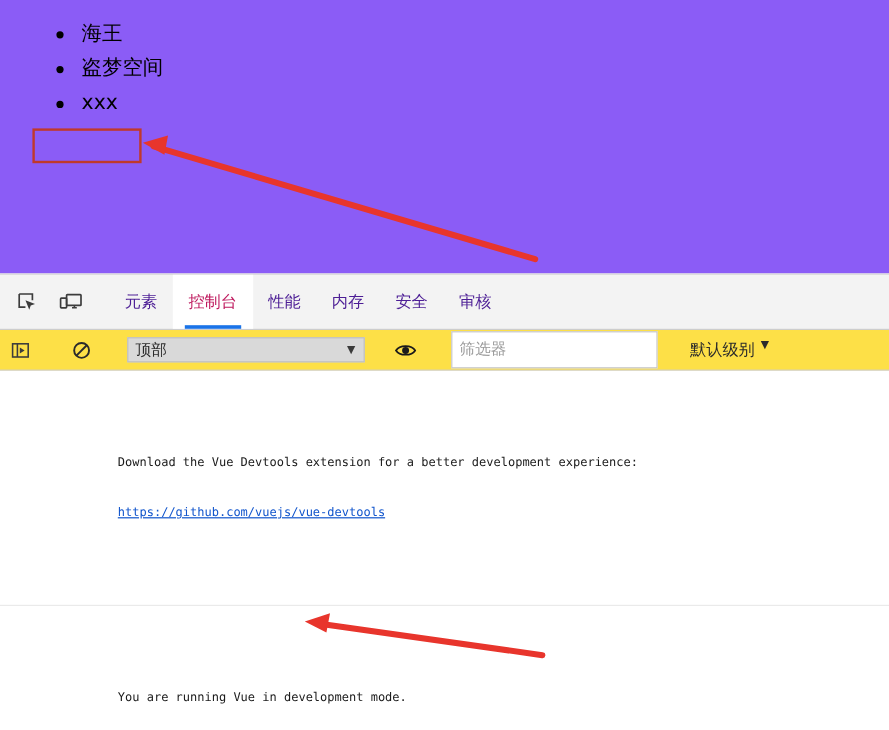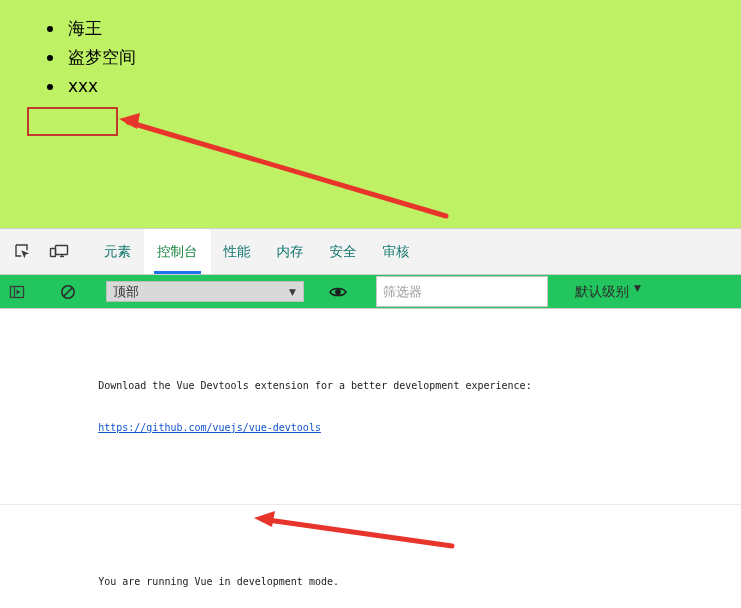--- a/index.html
+++ b/index.html
@@ -14,21 +14,21 @@
     overflow: hidden;
     font-family: "Liberation Sans", sans-serif;
   }
 
   
   #page-area {
     position: absolute;
     left: 0; top: 0;
     width: 741px;
     height: 228px;
-    background: #bef264;
+    background: #8b5cf6;
     overflow: hidden;
   }
   #movie-list {
     margin: 0;
     padding: 14px 0 0 47px;
     list-style: none;
   }
   #movie-list li {
     position: relative;
     font-family: "DejaVu Sans", sans-serif;
@@ -100,42 +100,42 @@
     display: flex;
     align-items: stretch;
     margin-left: 14px;
   }
   .tab {
     display: flex;
     align-items: center;
     padding: 0 13px;
     font-family: "DejaVu Sans", sans-serif;
     font-size: 13.5px;
-    color: #0f766e;
+    color: #4c1d95;
     cursor: pointer;
     position: relative;
     white-space: nowrap;
   }
   .tab.active {
     background: #ffffff;
-    color: #15803d;
+    color: #be185d;
   }
   .tab.active::after {
     content: "";
     position: absolute;
     left: 10px; right: 10px;
     bottom: 0;
     height: 3px;
     background: #1a73e8;
   }
 
   
   #filterbar {
     height: 34px;
-    background: #22c55e;
+    background: #fde047;
     border-bottom: 1px solid #cdcdcd;
     display: flex;
     align-items: center;
     flex: 0 0 auto;
     box-sizing: border-box;
     gap: 17px;
   }
   .fb-icon {
     width: 34px;
     height: 34px;

